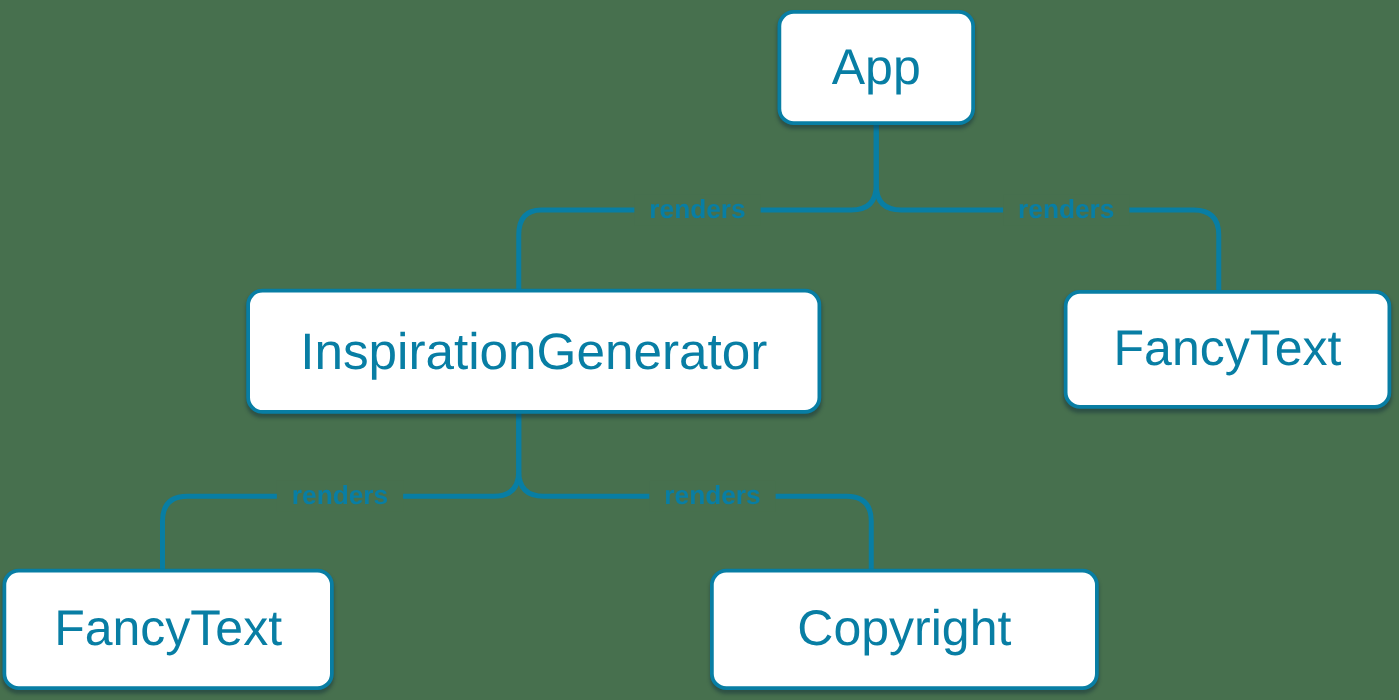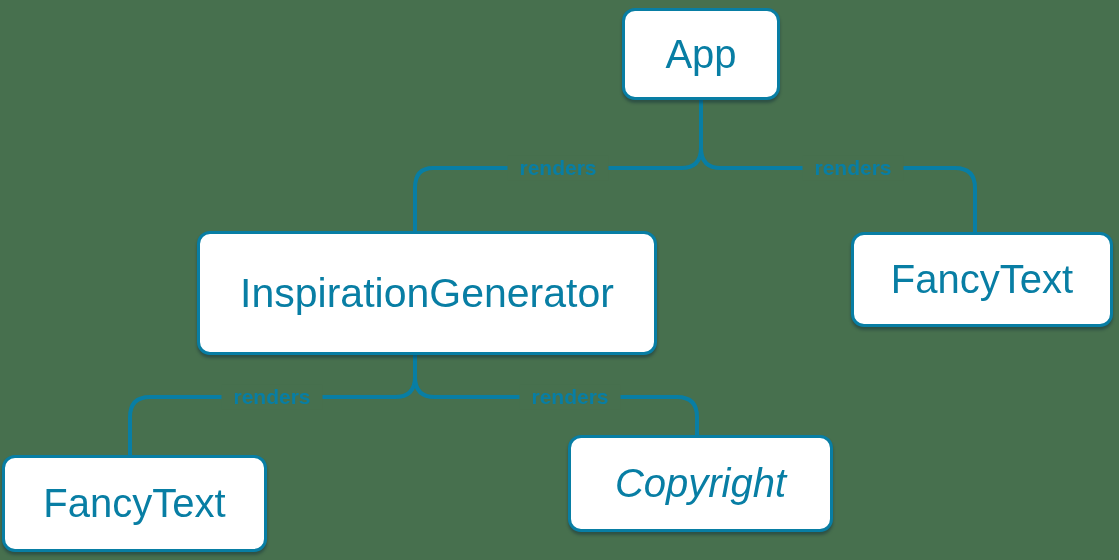--- a/index.html
+++ b/index.html
@@ -37,24 +37,24 @@
     border: 3px solid var(--accent);
     border-radius: 13px;
     color: var(--accent);
     display: flex;
     align-items: center;
     justify-content: center;
     font-weight: 500;
     box-shadow: 0 3px 3px rgba(10, 35, 55, 0.40);
   }
   .node-app              { left: 622px; top: 8px;   width: 158px; height: 92px; font-size: 40px; }
-  .node-inspiration      { left: 197px; top: 231px; width: 460px; height: 124px; font-size: 41px; align-items: center; }
+  .node-inspiration      { left: 197px; top: 231px; width: 460px; height: 100px; font-size: 41px; align-items: center; }
   .node-fancy-top        { left: 851px; top: 232px; width: 262px; height: 95px; font-size: 40px; }
   .node-fancy-bottom     { left: 2px;   top: 455px; width: 265px; height: 97px; font-size: 40px; }
-  .node-copyright        { left: 568px; top: 435px; width: 265px; height: 97px; font-size: 40px; font-style: italic; }
+  .node-copyright        { left: 568px; top: 455px; width: 311px; height: 97px; font-size: 40px; }
   .edge-label {
     position: absolute;
     transform: translate(-50%, -50%);
     background: var(--bg);
     color: var(--accent);
     font-size: 21px;
     font-weight: 600;
     padding: 0 12px;
     white-space: nowrap;
     line-height: 1.2;

